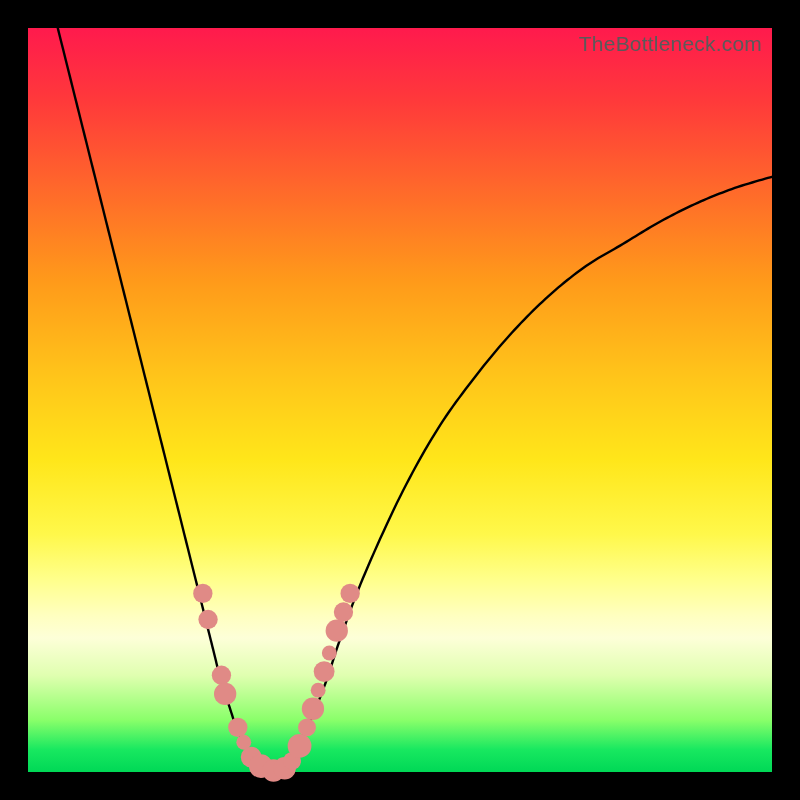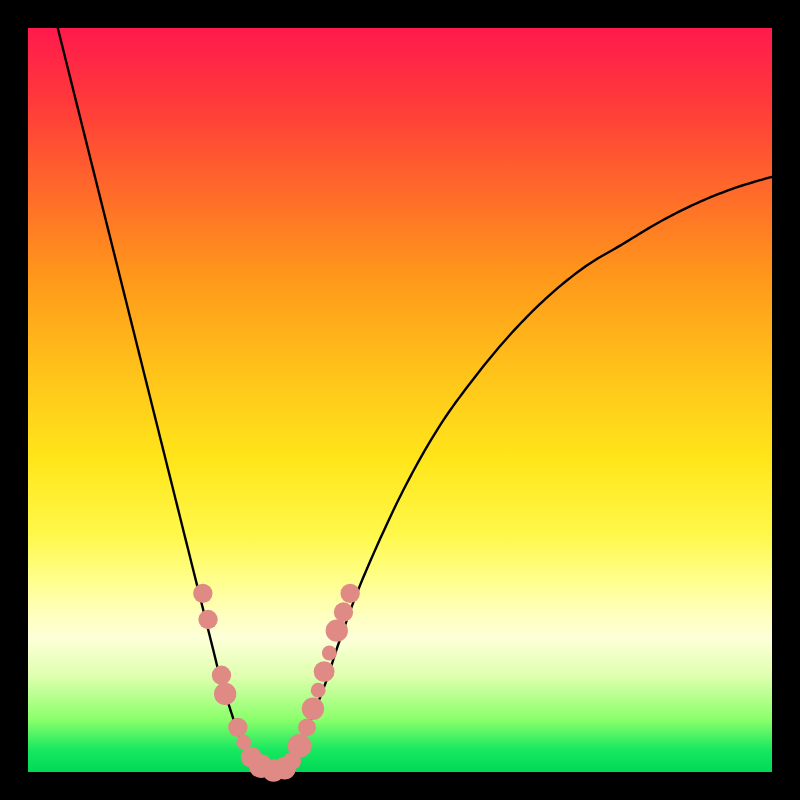--- a/index.html
+++ b/index.html
@@ -59,20 +59,21 @@
     width: 744px;
     height: 744px;
     overflow: visible;
   }
 </style>
 </head>
 <body>
 
 <div class="frame">
   <div class="plot-area">
+    <div class="watermark">TheBottleneck.com</div>
     <svg class="curves" viewBox="0 0 744 744" preserveAspectRatio="none">
       <g id="curve-group">
           <path d="M29.76 0.00 L30.48 2.88 L31.38 6.48 L32.43 10.70 L33.62 15.43 L34.91 20.58 L36.27 26.04 L37.69 31.71 L39.13 37.48 L40.57 43.25 L41.99 48.91 L43.35 54.37 L44.64 59.52 L45.88 64.48 L47.12 69.44 L48.36 74.40 L49.60 79.36 L50.84 84.32 L52.08 89.28 L53.32 94.24 L54.56 99.20 L55.80 104.16 L57.04 109.12 L58.28 114.08 L59.52 119.04 L60.76 124.00 L62.00 128.96 L63.24 133.92 L64.48 138.88 L65.72 143.84 L66.96 148.80 L68.20 153.76 L69.44 158.72 L70.68 163.68 L71.92 168.64 L73.16 173.60 L74.40 178.56 L75.64 183.52 L76.88 188.48 L78.12 193.44 L79.36 198.40 L80.60 203.36 L81.84 208.32 L83.08 213.28 L84.32 218.24 L85.56 223.20 L86.80 228.16 L88.04 233.12 L89.28 238.08 L90.52 243.04 L91.76 248.00 L93.00 252.96 L94.24 257.92 L95.48 262.88 L96.72 267.84 L97.96 272.80 L99.20 277.76 L100.44 282.72 L101.68 287.68 L102.92 292.64 L104.16 297.60 L105.40 302.56 L106.64 307.52 L107.88 312.48 L109.12 317.44 L110.36 322.40 L111.60 327.36 L112.84 332.32 L114.08 337.28 L115.32 342.24 L116.56 347.20 L117.80 352.16 L119.04 357.12 L120.28 362.08 L121.52 367.04 L122.76 372.00 L124.00 376.96 L125.24 381.92 L126.48 386.88 L127.72 391.84 L128.96 396.80 L130.20 401.76 L131.44 406.72 L132.68 411.68 L133.92 416.64 L135.16 421.60 L136.40 426.56 L137.64 431.52 L138.88 436.48 L140.12 441.44 L141.36 446.40 L142.60 451.36 L143.84 456.32 L145.08 461.28 L146.32 466.24 L147.56 471.20 L148.80 476.16 L150.04 481.12 L151.28 486.08 L152.52 491.04 L153.76 496.00 L155.00 500.96 L156.24 505.92 L157.48 510.88 L158.72 515.84 L159.96 520.80 L161.20 525.76 L162.44 530.72 L163.68 535.68 L164.94 540.73 L166.25 545.94 L167.57 551.26 L168.92 556.62 L170.26 561.99 L171.59 567.30 L172.89 572.51 L174.15 577.56 L175.36 582.41 L176.51 587.00 L177.58 591.28 L178.56 595.20 L179.44 598.72 L180.23 601.88 L180.94 604.73 L181.59 607.32 L182.19 609.71 L182.75 611.94 L183.28 614.07 L183.80 616.14 L184.31 618.22 L184.85 620.34 L185.40 622.57 L186.00 624.96 L186.62 627.46 L187.24 630.01 L187.86 632.57 L188.48 635.16 L189.10 637.74 L189.72 640.31 L190.34 642.85 L190.96 645.35 L191.58 647.80 L192.20 650.19 L192.82 652.50 L193.44 654.72 L194.06 656.84 L194.68 658.87 L195.30 660.82 L195.92 662.71 L196.54 664.55 L197.16 666.35 L197.78 668.12 L198.40 669.88 L199.02 671.63 L199.64 673.41 L200.26 675.20 L200.88 677.04 L201.50 678.92 L202.12 680.85 L202.74 682.79 L203.36 684.76 L203.98 686.72 L204.60 688.66 L205.22 690.59 L205.84 692.47 L206.46 694.30 L207.08 696.07 L207.70 697.76 L208.32 699.36 L208.94 700.87 L209.56 702.31 L210.18 703.69 L210.80 705.01 L211.42 706.28 L212.04 707.50 L212.66 708.68 L213.28 709.83 L213.90 710.96 L214.52 712.06 L215.14 713.15 L215.76 714.24 L216.38 715.31 L217.00 716.34 L217.62 717.34 L218.24 718.32 L218.86 719.27 L219.48 720.19 L220.10 721.10 L220.72 721.98 L221.34 722.85 L221.96 723.71 L222.58 724.56 L223.20 725.40 L223.82 726.23 L224.44 727.05 L225.06 727.86 L225.68 728.65 L226.30 729.43 L226.92 730.19 L227.54 730.93 L228.16 731.66 L228.78 732.36 L229.40 733.04 L230.02 733.70 L230.64 734.33 L231.26 734.94 L231.88 735.52 L232.50 736.08 L233.12 736.62 L233.74 737.13 L234.36 737.63 L234.98 738.11 L235.60 738.57 L236.22 739.02 L236.84 739.45 L237.46 739.87 L238.08 740.28 L238.72 740.68 L239.41 741.07 L240.11 741.45 L240.84 741.82 L241.56 742.18 L242.26 742.51 L242.95 742.83 L243.59 743.12 L244.18 743.38 L244.71 743.62 L245.16 743.83 L245.52 744.00 " fill="none" stroke="#000000" stroke-width="2.4" stroke-linecap="round"></path>
           <path d="M245.52 744.00 L245.88 743.83 L246.33 743.64 L246.86 743.42 L247.45 743.17 L248.09 742.90 L248.77 742.61 L249.48 742.28 L250.20 741.93 L250.93 741.56 L251.63 741.16 L252.32 740.73 L252.96 740.28 L253.58 739.80 L254.20 739.30 L254.82 738.77 L255.44 738.21 L256.06 737.63 L256.68 737.02 L257.30 736.39 L257.92 735.73 L258.54 735.05 L259.16 734.34 L259.78 733.60 L260.40 732.84 L261.00 732.10 L261.55 731.41 L262.09 730.75 L262.60 730.08 L263.12 729.40 L263.65 728.65 L264.21 727.84 L264.81 726.92 L265.46 725.87 L266.17 724.66 L266.96 723.27 L267.84 721.68 L268.82 719.87 L269.89 717.88 L271.04 715.72 L272.25 713.41 L273.51 710.98 L274.81 708.43 L276.14 705.79 L277.48 703.08 L278.83 700.32 L280.15 697.53 L281.46 694.72 L282.72 691.92 L283.96 689.10 L285.20 686.24 L286.44 683.32 L287.68 680.35 L288.92 677.32 L290.16 674.25 L291.40 671.12 L292.64 667.95 L293.88 664.72 L295.12 661.44 L296.36 658.10 L297.60 654.72 L298.82 651.31 L299.99 647.88 L301.15 644.43 L302.28 640.94 L303.42 637.40 L304.57 633.79 L305.75 630.11 L306.97 626.34 L308.24 622.46 L309.57 618.47 L310.98 614.34 L312.48 610.08 L314.03 605.71 L315.60 601.28 L317.19 596.77 L318.82 592.17 L320.50 587.47 L322.25 582.64 L324.07 577.70 L325.98 572.60 L328.00 567.36 L330.13 561.94 L332.40 556.35 L334.80 550.56 L337.38 544.47 L340.14 538.04 L343.05 531.32 L346.10 524.38 L349.25 517.29 L352.47 510.11 L355.75 502.90 L359.05 495.72 L362.35 488.66 L365.63 481.76 L368.85 475.09 L372.00 468.72 L375.10 462.57 L378.20 456.53 L381.30 450.59 L384.40 444.75 L387.50 439.01 L390.60 433.38 L393.70 427.85 L396.80 422.43 L399.90 417.10 L403.00 411.89 L406.10 406.77 L409.20 401.76 L412.30 396.88 L415.40 392.13 L418.50 387.52 L421.60 383.02 L424.70 378.63 L427.80 374.32 L430.90 370.10 L434.00 365.94 L437.10 361.83 L440.20 357.76 L443.30 353.71 L446.40 349.68 L449.50 345.68 L452.60 341.72 L455.70 337.82 L458.80 333.97 L461.90 330.18 L465.00 326.43 L468.10 322.74 L471.20 319.09 L474.30 315.50 L477.40 311.96 L480.50 308.48 L483.60 305.04 L486.70 301.66 L489.80 298.32 L492.90 295.04 L496.00 291.81 L499.10 288.64 L502.20 285.51 L505.30 282.44 L508.40 279.41 L511.50 276.44 L514.60 273.52 L517.70 270.66 L520.80 267.84 L523.90 265.08 L527.00 262.36 L530.10 259.70 L533.20 257.09 L536.30 254.54 L539.40 252.03 L542.50 249.58 L545.60 247.17 L548.70 244.82 L551.80 242.52 L554.90 240.28 L558.00 238.08 L561.10 235.96 L564.20 233.93 L567.30 231.98 L570.40 230.09 L573.50 228.25 L576.60 226.45 L579.70 224.68 L582.80 222.92 L585.90 221.17 L589.00 219.39 L592.10 217.60 L595.20 215.76 L598.30 213.89 L601.40 212.00 L604.50 210.09 L607.60 208.18 L610.70 206.27 L613.80 204.37 L616.90 202.48 L620.00 200.60 L623.10 198.76 L626.20 196.94 L629.30 195.17 L632.40 193.44 L635.50 191.75 L638.60 190.08 L641.70 188.44 L644.80 186.83 L647.90 185.24 L651.00 183.67 L654.10 182.14 L657.20 180.63 L660.30 179.14 L663.40 177.68 L666.50 176.25 L669.60 174.84 L672.70 173.46 L675.80 172.10 L678.90 170.77 L682.00 169.47 L685.10 168.19 L688.20 166.93 L691.30 165.71 L694.40 164.51 L697.50 163.33 L700.60 162.18 L703.70 161.06 L706.80 159.96 L710.02 158.86 L713.43 157.76 L716.97 156.65 L720.58 155.55 L724.18 154.48 L727.73 153.45 L731.14 152.47 L734.36 151.56 L737.32 150.72 L739.95 149.97 L742.20 149.33 L744.00 148.80 " fill="none" stroke="#000000" stroke-width="2.4" stroke-linecap="round"></path>
         </g>
       <g id="marker-group">
           <circle cx="174.84" cy="565.44" r="9.67" fill="#e08a86" stroke="#c97a74" stroke-width="0"></circle>
           <circle cx="180.05" cy="591.48" r="9.67" fill="#e08a86" stroke="#c97a74" stroke-width="0"></circle>
           <circle cx="193.44" cy="647.28" r="9.67" fill="#e08a86" stroke="#c97a74" stroke-width="0"></circle>
           <circle cx="197.16" cy="665.88" r="11.16" fill="#e08a86" stroke="#c97a74" stroke-width="0"></circle>

